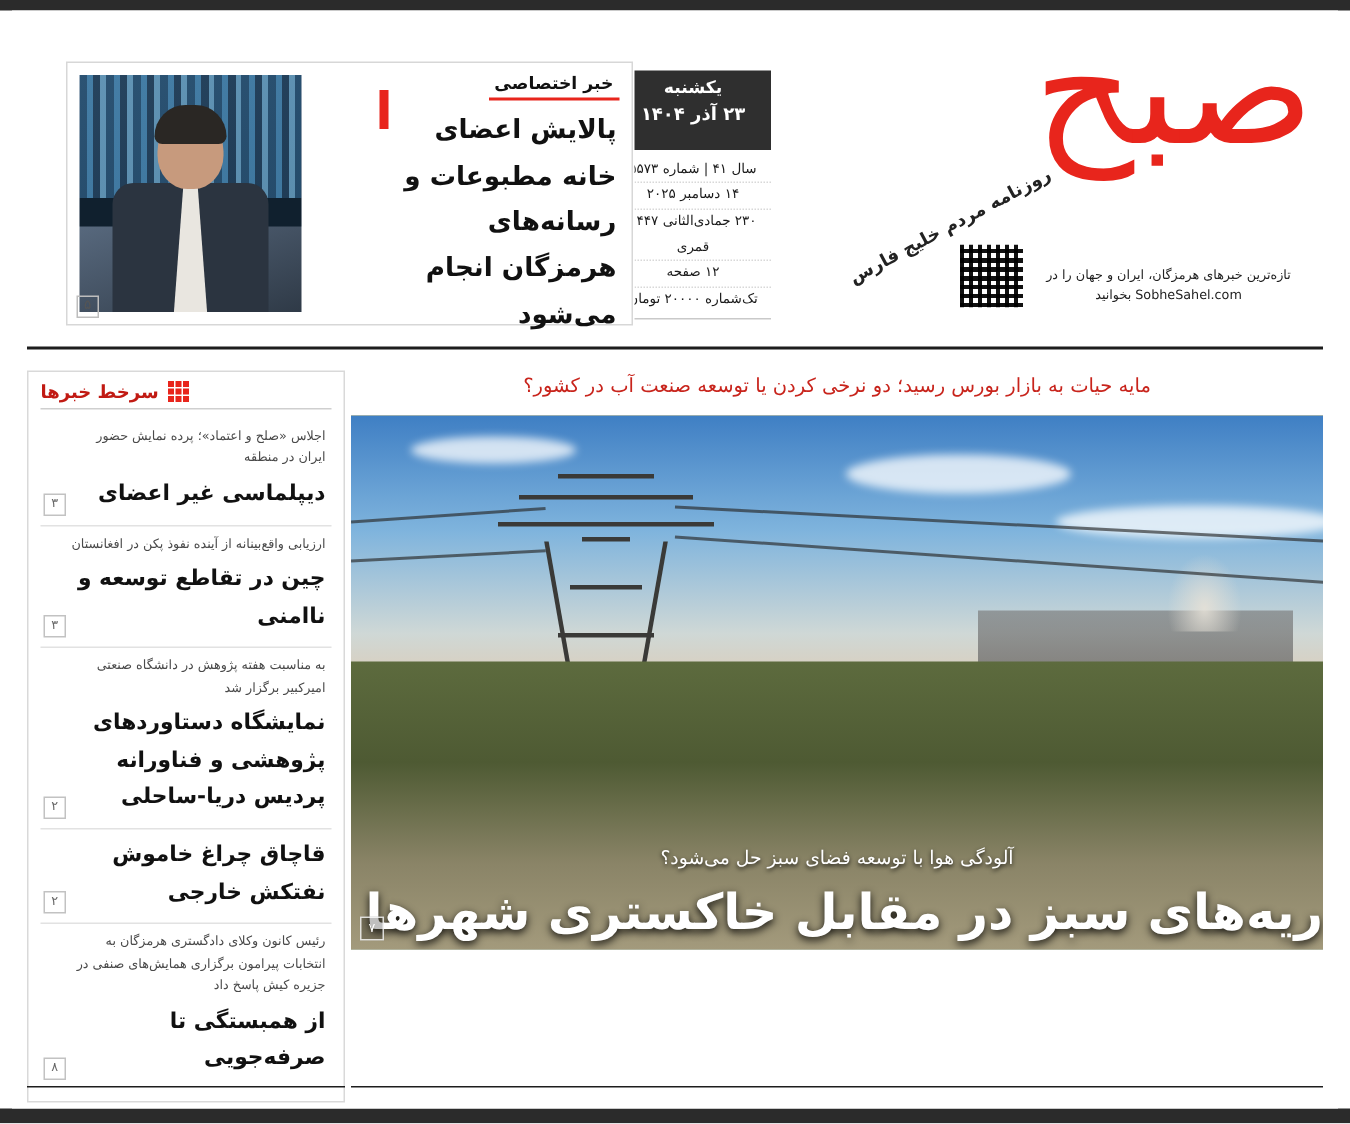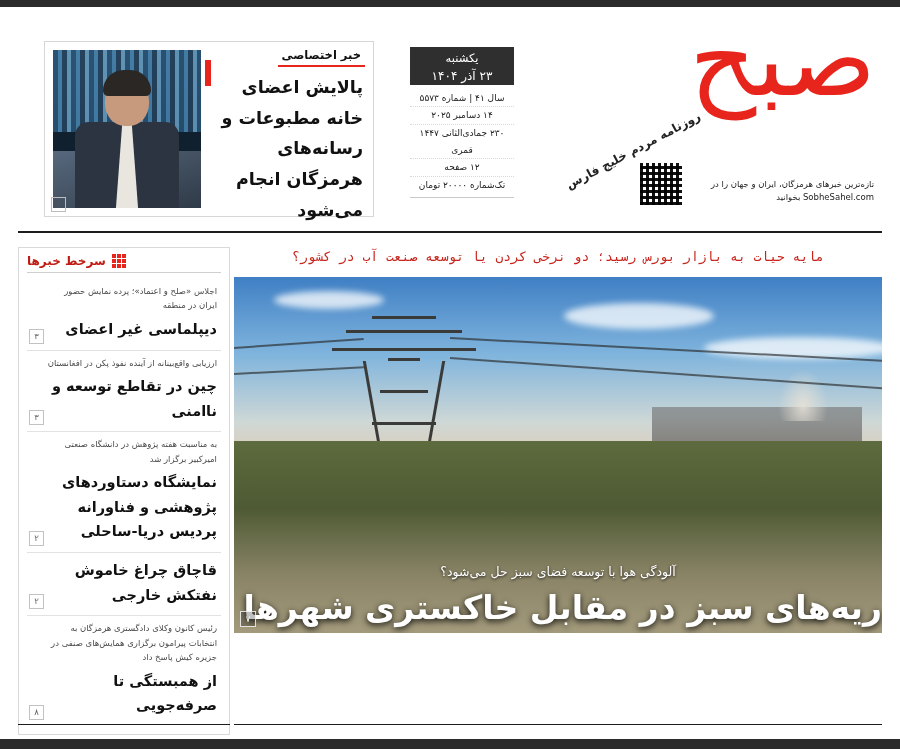--- a/index.html
+++ b/index.html
@@ -75,20 +75,21 @@
     white-space: nowrap;
     font-weight: bold;
   }
   .logo-tagline {
     position: absolute;
     right: 8px; bottom: 10px;
     width: 190px;
     font-size: 8.5px;
     line-height: 1.45;
     color: #222;
+    text-align: center;
   }
   .qr {
     position: absolute;
     right: 198px; bottom: 6px;
     width: 46px; height: 46px;
     background:
       repeating-linear-gradient(90deg, #111 0 3px, #fff 3px 6px),
       repeating-linear-gradient(0deg, #111 0 3px, #fff 3px 6px);
     background-blend-mode: multiply;
     border: 2px solid #fff;
@@ -99,42 +100,42 @@
     position: absolute;
     right: 378px; top: 40px;
     width: 104px;
     text-align: center;
     direction: rtl;
   }
   .issue-date {
     background: #2f2f2f;
     color: #fff;
     font-size: 11px;
-    font-weight: normal;
-    padding: 4px 2px 1px;
+    font-weight: bold;
+    padding: 4px 2px 16px;
     line-height: 1.35;
   }
   .issue-date .dow { display: block; font-size: 11.5px; }
   .issue-date .dmy { display: block; font-size: 12px; margin-top: 1px; }
   .issue-lines {
     margin-top: 5px;
     font-size: 9px;
     line-height: 1.85;
     color: #1a1a1a;
     border-bottom: 1px solid #c9c9c9;
     padding-bottom: 3px;
   }
   .issue-lines div { border-bottom: 1px dotted #d8d8d8; }
   .issue-lines div:last-child { border-bottom: none; }
 
   
   .excl-box {
     position: absolute;
     left: 36px; top: 34px;
-    width: 330px; height: 176px;
+    width: 378px; height: 176px;
     border: 1px solid #d7d7d7;
     background: #fff;
     box-shadow: 0 0 0 1px #fff;
   }
   .excl-label {
     position: absolute;
     right: 8px; top: 6px;
     font-size: 11.5px;
     font-weight: bold;
     color: #111;
@@ -287,21 +288,20 @@
     width: 648px;
   }
   .lead-kicker {
     font-size: 13px;
     color: #c8241c;
     text-align: center;
     direction: rtl;
     line-height: 1.7;
     margin-bottom: 6px;
     font-weight: normal;
-    font-family: Liberation Mono, monospace;
   }
   .lead-title {
     font-size: 58px;
     font-weight: bold;
     color: #111;
     text-align: center;
     direction: rtl;
     line-height: 1.25;
     letter-spacing: -1px;
     margin: 2px 0 8px;

